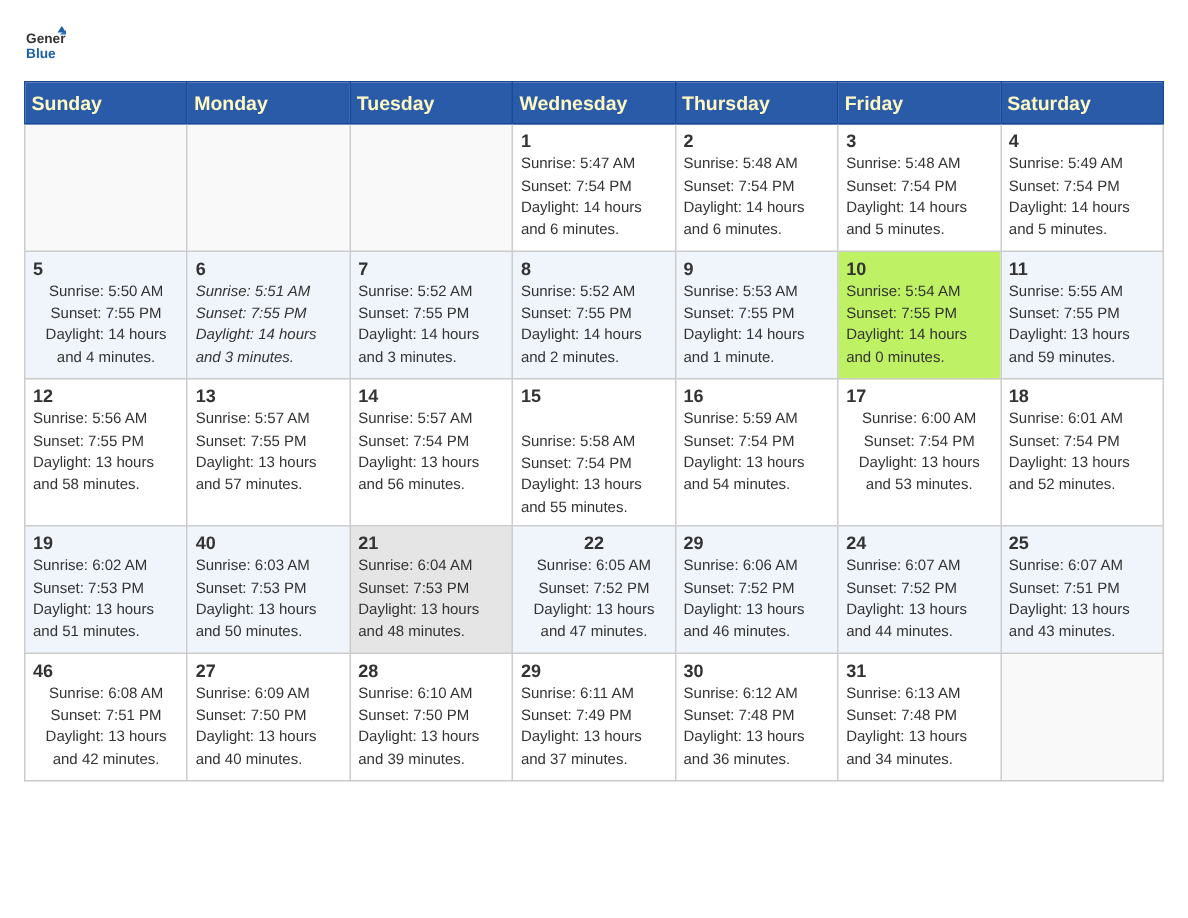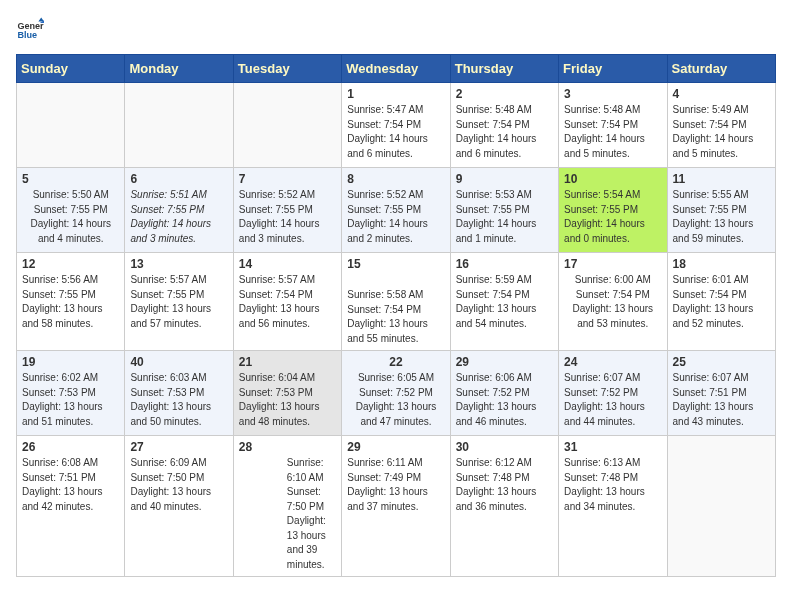--- a/index.html
+++ b/index.html
@@ -288,36 +288,36 @@
         <td style="background: rgb(240, 244, 251);">
           <span class="day-num">25</span>
           <div class="day-info" style="white-space: pre-line;">Sunrise: 6:07 AM
 Sunset: 7:51 PM
 Daylight: 13 hours
 and 43 minutes.</div>
         </td>
       </tr>
       <tr>
         <td>
-          <span class="day-num">26</span>
-          <div class="day-info" style="white-space: pre-line;">Sunrise: 6:08 AM
+          <span class="day-num">46</span>
+          <div class="day-info" style="white-space: pre-line; text-align: center;">Sunrise: 6:08 AM
 Sunset: 7:51 PM
 Daylight: 13 hours
 and 42 minutes.</div>
         </td>
         <td>
           <span class="day-num">27</span>
           <div class="day-info" style="white-space: pre-line;">Sunrise: 6:09 AM
 Sunset: 7:50 PM
 Daylight: 13 hours
 and 40 minutes.</div>
         </td>
         <td>
           <span class="day-num">28</span>
-          <div class="day-info" style="white-space: pre-line; margin-left: 48px;">Sunrise: 6:10 AM
+          <div class="day-info" style="white-space: pre-line;">Sunrise: 6:10 AM
 Sunset: 7:50 PM
 Daylight: 13 hours
 and 39 minutes.</div>
         </td>
         <td>
           <span class="day-num">29</span>
           <div class="day-info" style="white-space: pre-line;">Sunrise: 6:11 AM
 Sunset: 7:49 PM
 Daylight: 13 hours
 and 37 minutes.</div>

